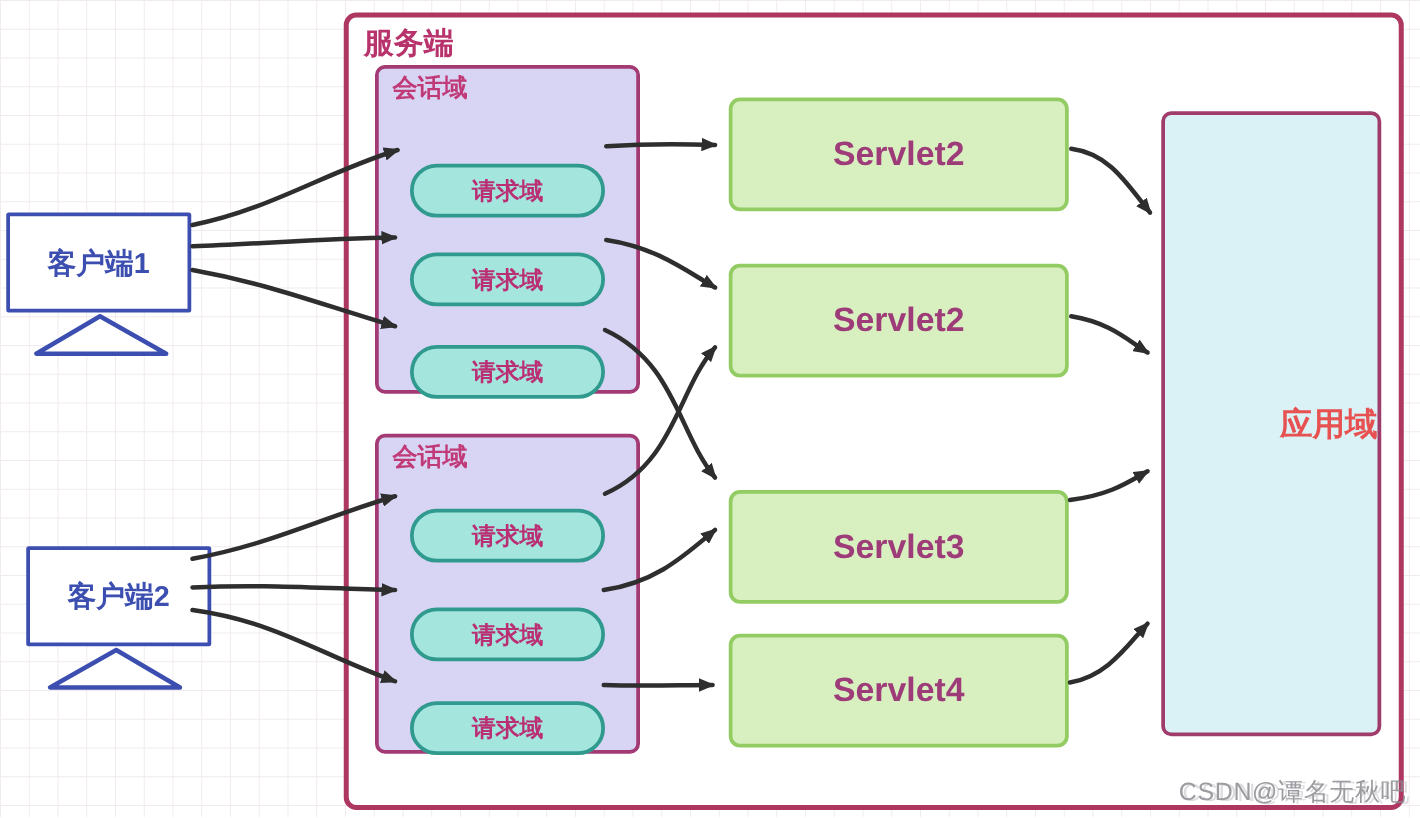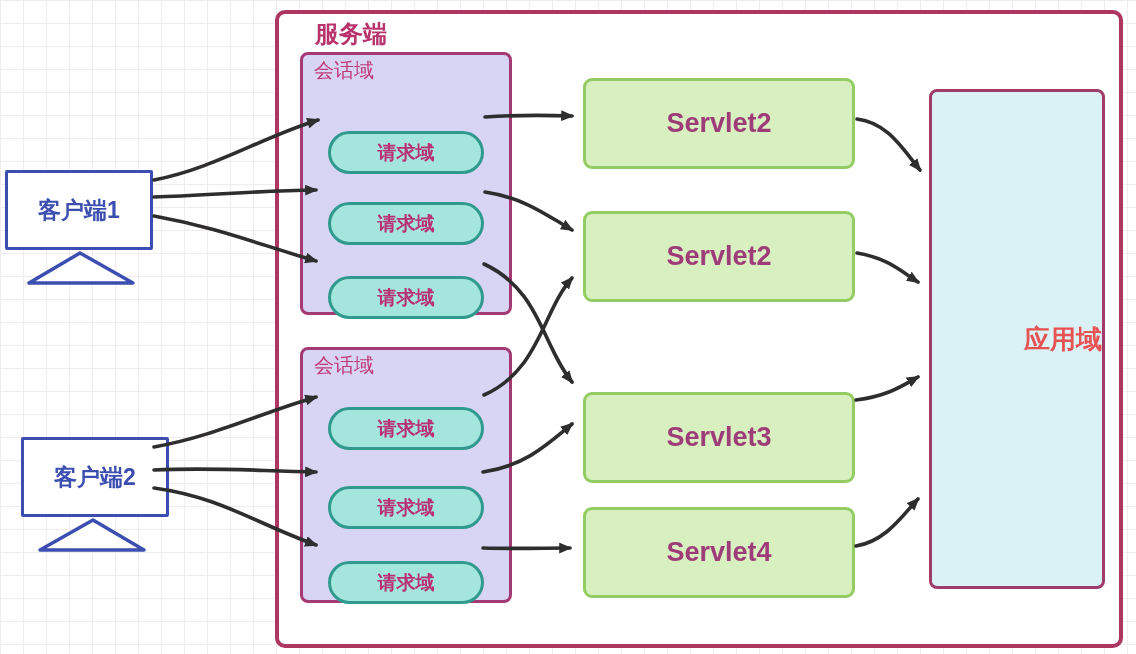--- a/index.html
+++ b/index.html
@@ -11,32 +11,32 @@
       linear-gradient(var(--grid,#f1ebee) 1px, transparent 1px),
       linear-gradient(90deg, var(--grid,#f1ebee) 1px, transparent 1px);
     background-size:23px 23px;
   }
   .server-box{
     position:absolute;left:275px;top:10px;width:840px;height:630px;
     background:#ffffff;border:4px solid var(--crimson,#ad3760);border-radius:10px;
   }
   .server-title{
     position:absolute;left:12px;top:4px;
-    font-size:24px;font-weight:bold;color:var(--crimson-text,#b8336c);margin-left:24px;
+    font-size:24px;font-weight:bold;color:var(--crimson-text,#b8336c);
   }
   .session-box{
     position:absolute;left:21px;width:206px;
     background:var(--session-bg,#d8d4f4);
     border:3px solid var(--session-border,#a43a74);border-radius:8px;
   }
   .session-1{top:38px;height:257px;}
   .session-2{top:333px;height:250px;}
   .session-title{
     position:absolute;left:11px;top:2px;
-    font-size:20px;font-weight:normal;color:var(--session-title,#c03a78);
+    font-size:20px;font-weight:bold;color:var(--session-title,#c03a78);
   }
   .pill{
     position:absolute;left:25px;width:150px;height:37px;
     background:var(--pill-bg,#a4e6de);
     border:3px solid var(--pill-border,#309a8e);border-radius:22px;
     display:flex;align-items:center;justify-content:center;
     font-size:19px;font-weight:bold;color:var(--pill-text,#ba2e74);margin-top:34px;
   }
   .session-1 .p1{top:42px;} .session-1 .p2{top:113px;} .session-1 .p3{top:187px;}
   .session-2 .p1{top:23px;} .session-2 .p2{top:102px;} .session-2 .p3{top:177px;}
@@ -141,13 +141,14 @@
     <path class="link" d="M484,395 C540,370 542,312 572,278" marker-end="url(#ah)"></path>
     <path class="link" d="M483,472 C525,466 548,444 572,424" marker-end="url(#ah)"></path>
     <path class="link" d="M483,548 C515,549 545,548 570,548" marker-end="url(#ah)"></path>
 
     <path class="link" d="M857,119 C888,123 902,148 920,170" marker-end="url(#ah)"></path>
     <path class="link" d="M857,253 C888,258 902,272 918,282" marker-end="url(#ah)"></path>
     <path class="link" d="M856,400 C888,396 902,386 918,377" marker-end="url(#ah)"></path>
     <path class="link" d="M856,546 C886,541 902,516 918,499" marker-end="url(#ah)"></path>
   </svg>
 
+  <div class="watermark">CSDN@谭名无秋吧</div>
 </div>
 
 </body></html>

